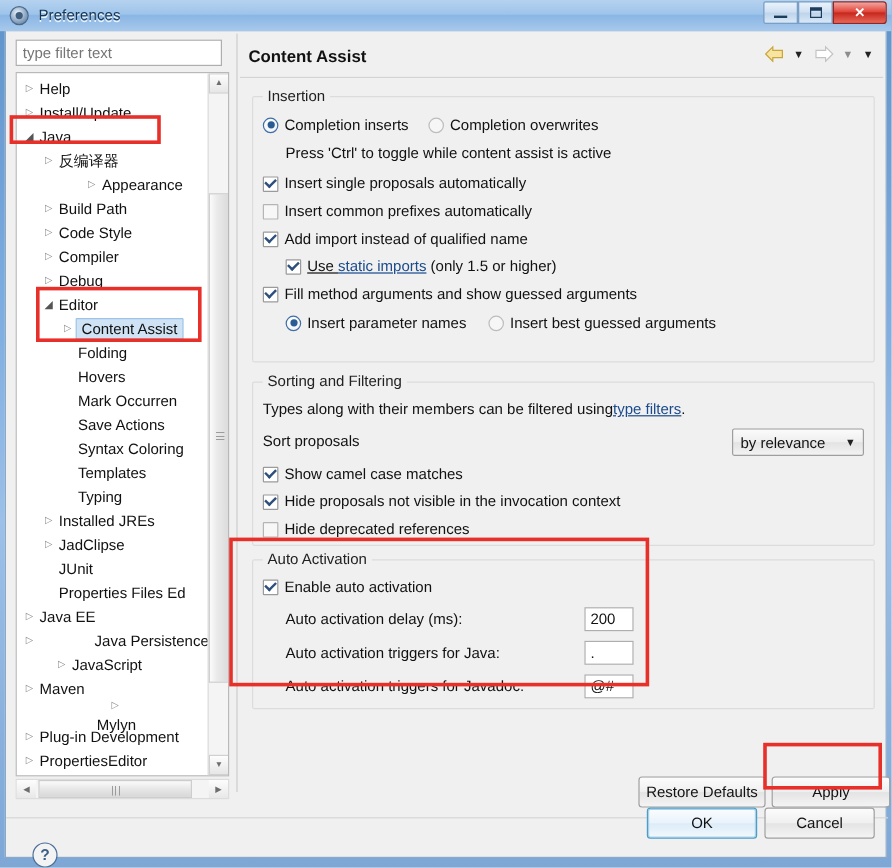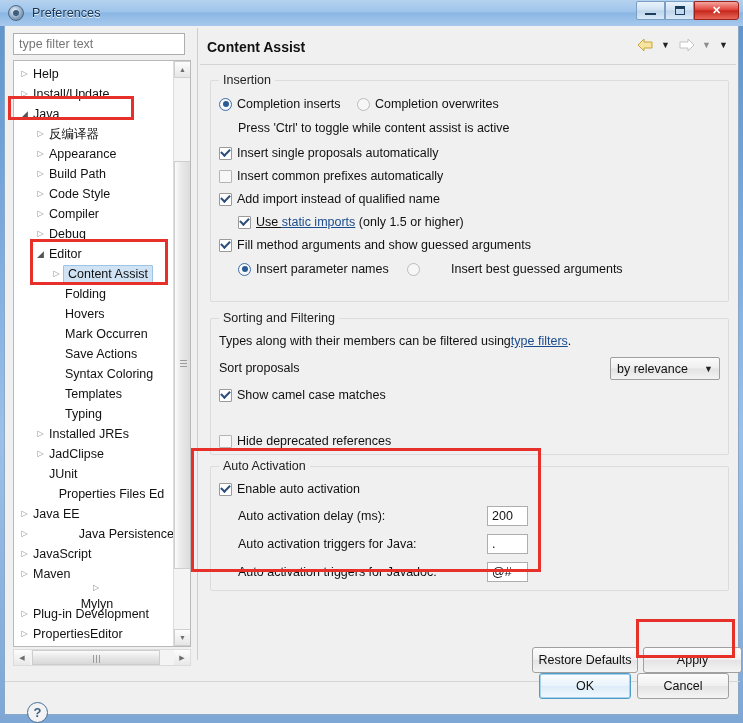--- a/index.html
+++ b/index.html
@@ -277,21 +277,21 @@
               <span class="tlabel">Install/Update</span>
             </div>
             <div class="tnode" style="padding-left: 4px;">
               <span class="arrow open"></span>
               <span class="tlabel">Java</span>
             </div>
             <div class="tnode" style="padding-left: 20px;">
               <span class="arrow closed"></span>
               <span class="tlabel">反编译器</span>
             </div>
-            <div class="tnode" style="padding-left: 20px;">
+            <div class="tnode" style="padding-left: 20px; margin-left: 36px;">
               <span class="arrow closed"></span>
               <span class="tlabel">Appearance</span>
             </div>
             <div class="tnode" style="padding-left: 20px;">
               <span class="arrow closed"></span>
               <span class="tlabel">Build Path</span>
             </div>
             <div class="tnode" style="padding-left: 20px;">
               <span class="arrow closed"></span>
               <span class="tlabel">Code Style</span>
@@ -345,33 +345,33 @@
               <span class="tlabel">Installed JREs</span>
             </div>
             <div class="tnode" style="padding-left: 20px;">
               <span class="arrow closed"></span>
               <span class="tlabel">JadClipse</span>
             </div>
             <div class="tnode" style="padding-left: 20px;">
               <span class="arrow none"></span>
               <span class="tlabel">JUnit</span>
             </div>
-            <div class="tnode" style="padding-left: 20px; justify-content: center;">
+            <div class="tnode" style="padding-left: 20px;">
               <span class="arrow none"></span>
               <span class="tlabel">Properties Files Ed</span>
             </div>
             <div class="tnode" style="padding-left: 4px;">
               <span class="arrow closed"></span>
               <span class="tlabel">Java EE</span>
             </div>
             <div class="tnode" style="padding-left: 4px; justify-content: space-between;">
               <span class="arrow closed"></span>
               <span class="tlabel">Java Persistence</span>
             </div>
-            <div class="tnode" style="padding-left: 4px;">
+            <div class="tnode" style="padding-left: 4px; margin-left: 27px;">
               <span class="arrow closed"></span>
               <span class="tlabel">JavaScript</span>
             </div>
             <div class="tnode" style="padding-left: 4px;">
               <span class="arrow closed"></span>
               <span class="tlabel">Maven</span>
             </div>
             <div class="tnode" style="padding-left: 4px; flex-direction: column;">
               <span class="arrow closed"></span>
               <span class="tlabel">Mylyn</span>
@@ -460,21 +460,21 @@
           <span><span class="ul">Use </span><span class="link">static imports</span><span> (only 1.5 or higher)</span></span>
         </div>
         <div class="row" style="left:8px; top:157px;">
           <span class="cb checked"></span>
           <span>Fill method arguments and show guessed arguments</span>
         </div>
         <div class="row" style="left:27px; top:181px;">
           <span class="rb on"></span>
           <span>Insert parameter names</span>
         </div>
-        <div class="row" style="left:196px; top:181px;gap:26px;">
+        <div class="row" style="left:196px; top:181px;">
           <span class="rb off"></span>
           <span>Insert best guessed arguments</span>
         </div>
       </div>
 
       <div class="group" style="left:10px; top:288px; width:519px; height:137px;">
         <div class="glegend">Sorting and Filtering</div>
 
         <div class="row" style="left:8px; top:15px;">
           <span>Types along with their members can be filtered using </span>
@@ -484,20 +484,24 @@
 
         <div class="row" style="left:8px; top:42px;">Sort proposals</div>
         <div class="combo" style="right:8px; top:38px; width:110px;">
           <span>by relevance</span>
           <span class="cbcaret">▼</span>
         </div>
 
         <div class="row" style="left:8px; top:69px;">
           <span class="cb checked"></span>
           <span>Show camel case matches</span>
+        </div>
+        <div class="row" style="left:8px; top:92px;">
+          <span class="cb checked"></span>
+          <span>Hide proposals not visible in the invocation context</span>
         </div>
         <div class="row" style="left:8px; top:115px;">
           <span class="cb off"></span>
           <span>Hide deprecated references</span>
         </div>
       </div>
 
       <div class="group" style="left:10px; top:436px; width:519px; height:125px;">
         <div class="glegend">Auto Activation</div>
 

